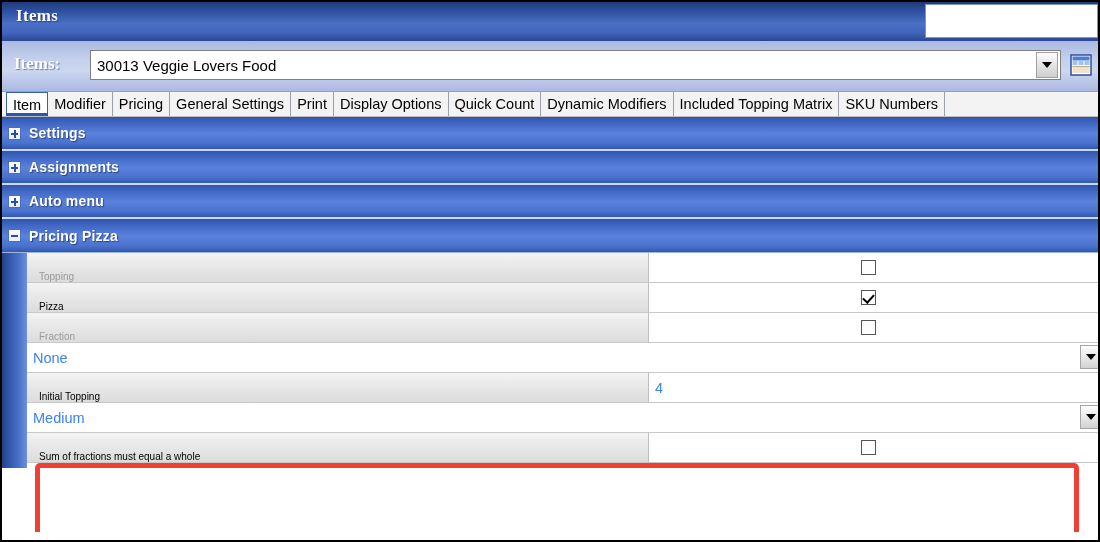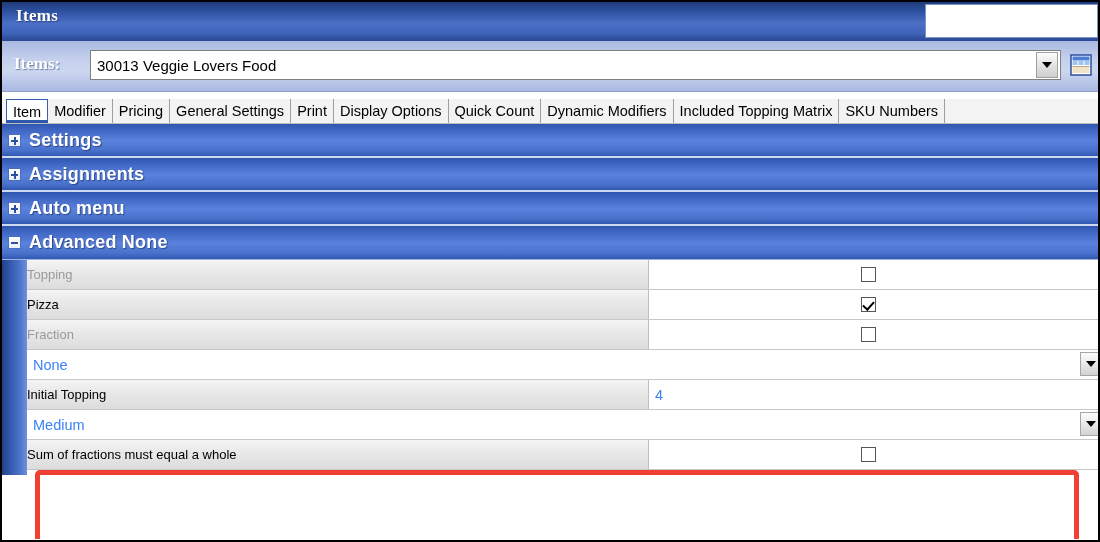--- a/index.html
+++ b/index.html
@@ -125,21 +125,20 @@
   .tabstrip {
     position: relative;
     height: 25px;
     width: 100%;
     background: #f3f3f3;
     border-bottom: 1px solid #bcbcbc;
     display: flex;
     align-items: stretch;
     padding-left: 4px;
     overflow: hidden;
-    margin-top: 7px;
   }
   .tab {
     position: relative;
     display: flex;
     align-items: center;
     padding: 0 6px;
     font-size: 14.5px;
     color: #000000;
     white-space: nowrap;
     border-right: 1px solid #9aa0a6;
@@ -216,21 +215,21 @@
   }
   .expander.plus::after {
     content: "";
     position: absolute;
     left: 5px; top: 2px;
     width: 2px; height: 8px;
     background: #2c4f9e;
   }
   .section-title {
     color: #ffffff;
-    font-size: 18px;
+    font-size: 14px;
     font-weight: bold;
     letter-spacing: 0.2px;
     text-shadow: 1px 1px 1px rgba(20,35,80,0.6);
     font-family: "Liberation Sans", sans-serif;
   }
 
   
   .rows {
     position: absolute;
     left: 25px;
@@ -244,23 +243,23 @@
     height: 30px;
     align-items: stretch;
     border-bottom: 1px solid #c8c8c8;
     background: #ffffff;
   }
   .prop-name {
     flex: 0 0 622px;
     background: linear-gradient(to bottom, #f4f4f4 0%, #e9e9e9 40%, #dcdcdc 100%);
     border-right: 1px solid #bfbfbf;
     display: flex;
-    align-items: center;
-    padding-left: 0;
-    font-size: 13px;
+    align-items: flex-end;
+    padding-left: 12px;
+    font-size: 10px;
     color: #000000;
     font-family: "Liberation Sans", sans-serif;
   }
   .prop-name.disabled { color: #9a9a9a; }
   .prop-name.underlined .pn-text { text-decoration: underline; }
   .prop-value {
     flex: 1;
     background: #ffffff;
     display: flex;
     align-items: center;
@@ -408,21 +407,21 @@
         <div class="section-header">
           <span class="expander plus"></span>
           <span class="section-title">Assignments</span>
         </div>
         <div class="section-header">
           <span class="expander plus"></span>
           <span class="section-title">Auto menu</span>
         </div>
         <div class="section-header last">
           <span class="expander"></span>
-          <span class="section-title">Advanced None</span>
+          <span class="section-title">Pricing Pizza</span>
         </div>
       </div>
     <div class="rows" id="rows">
         <div class="prop-row">
           <div class="prop-name disabled">
             <span class="pn-text">Topping</span>
           </div>
           <div class="prop-value">
             <div class="pv-check-wrap">
               <span class="checkbox"></span>

